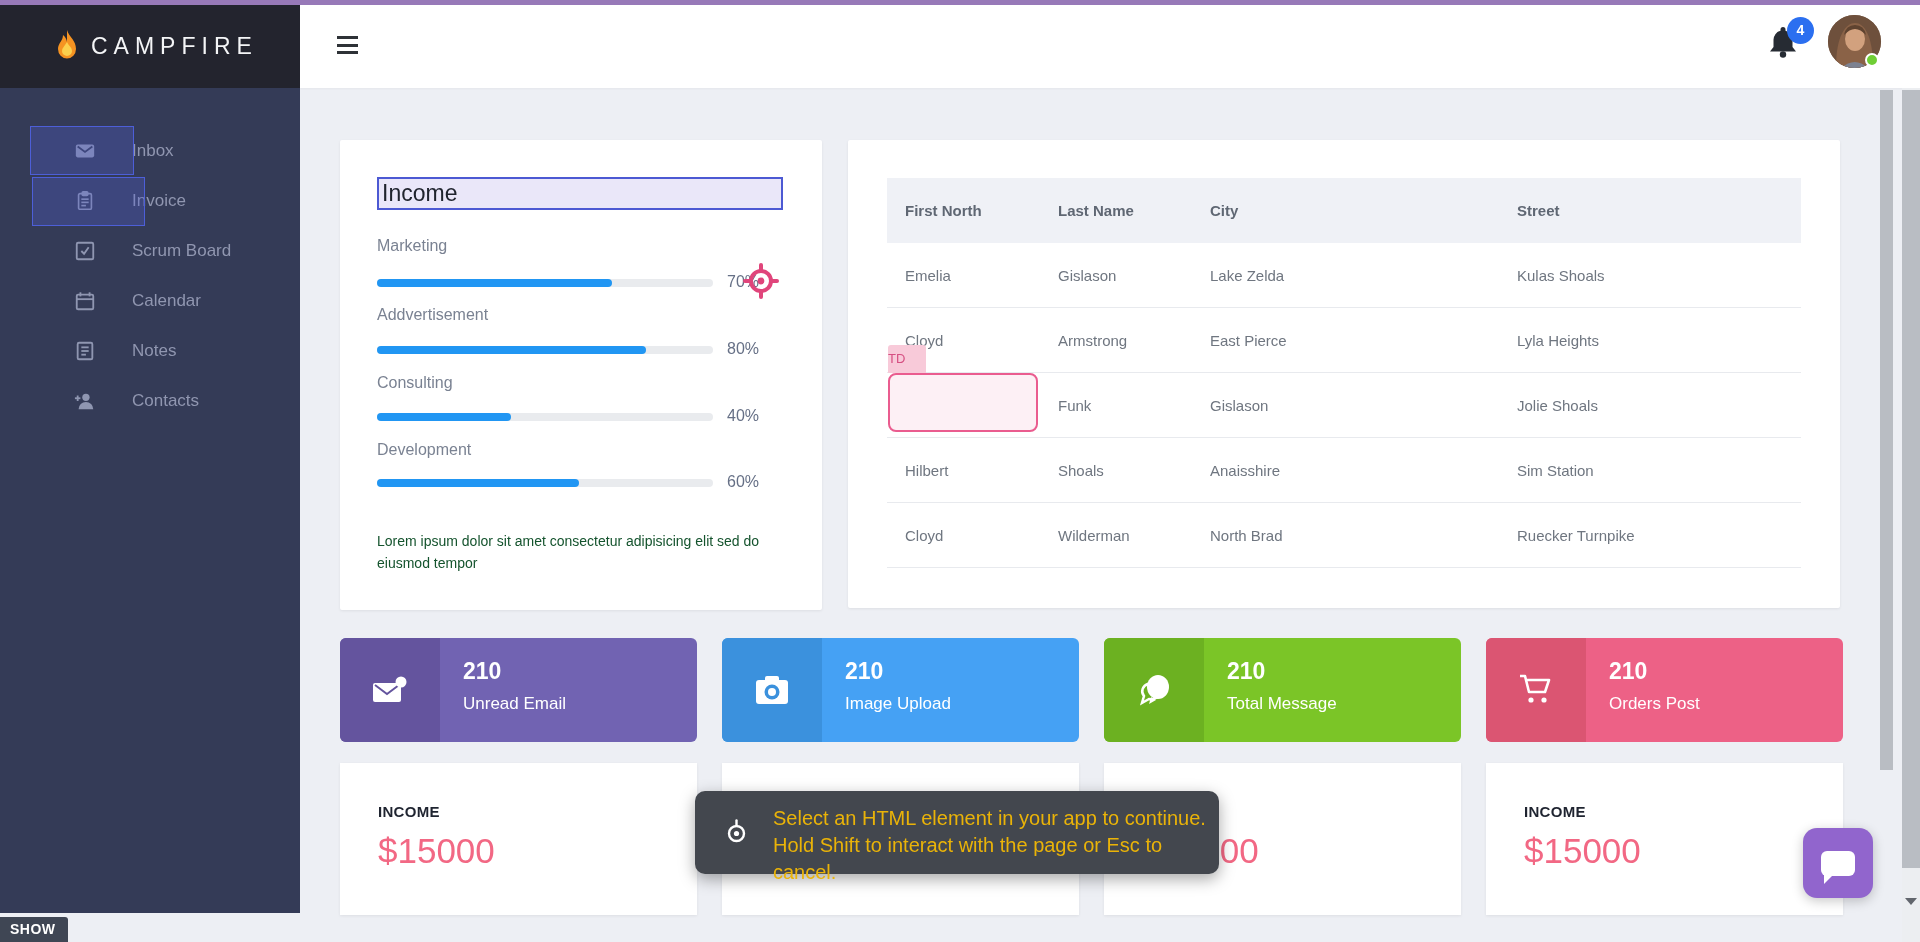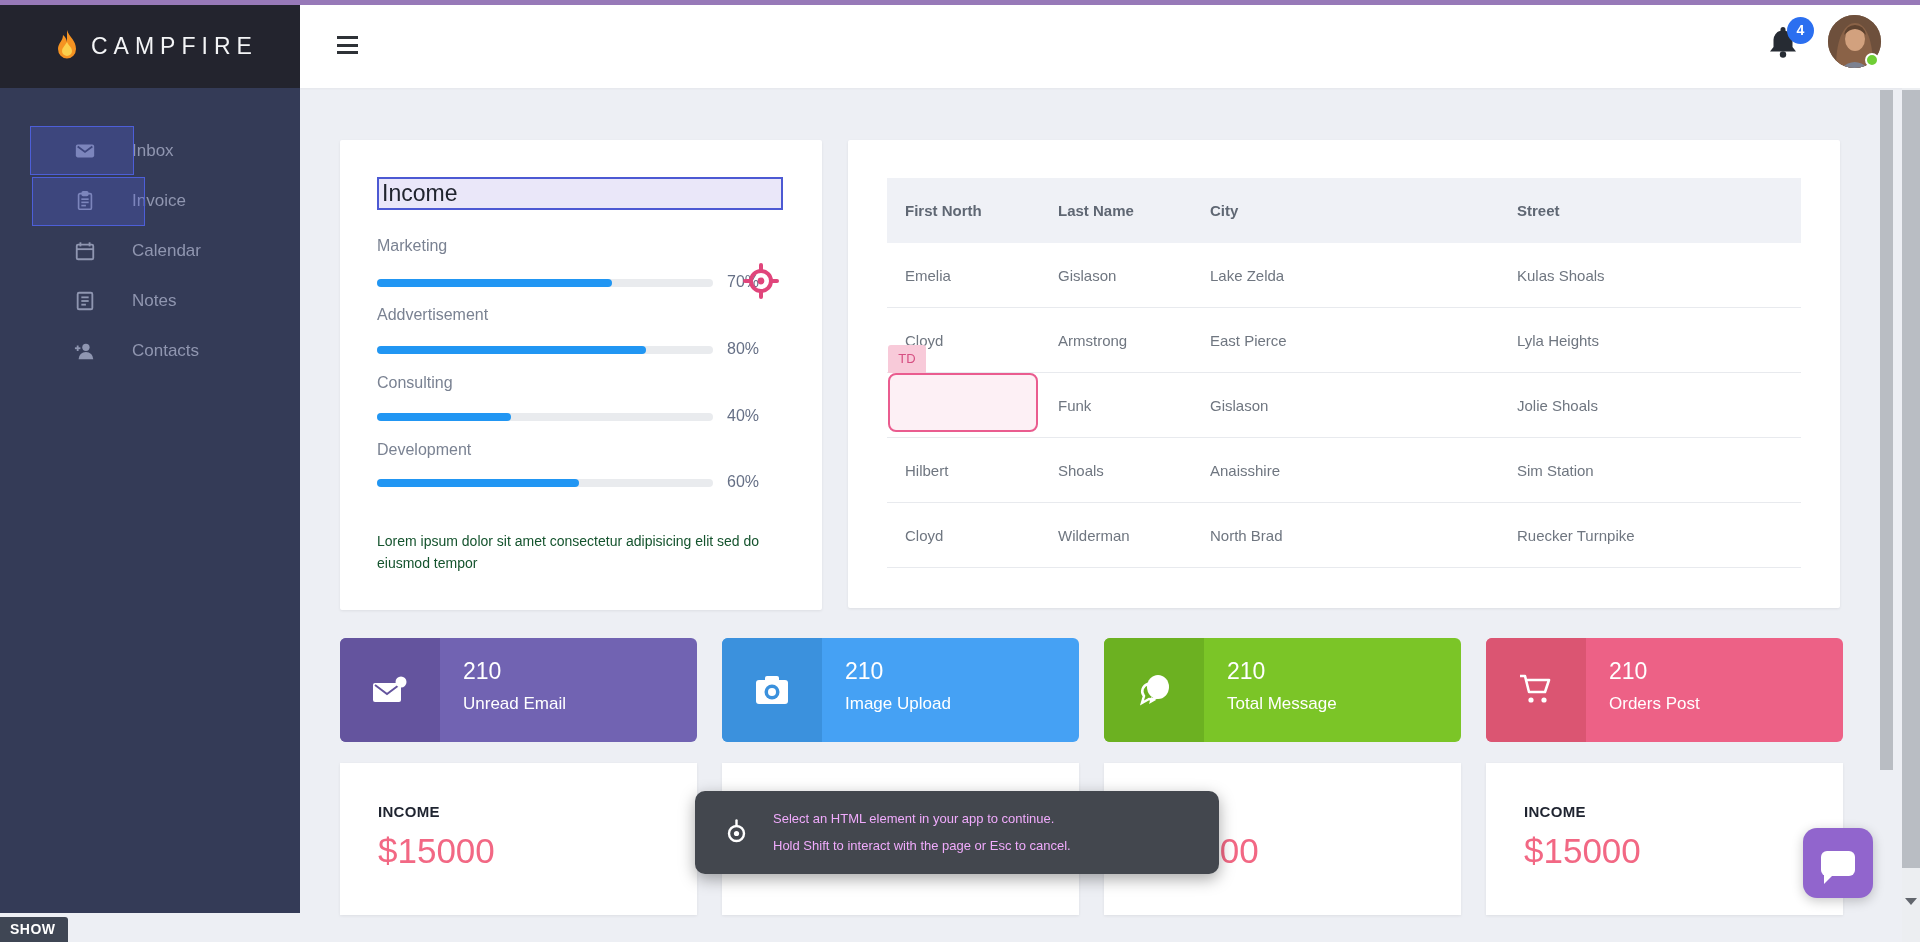--- a/index.html
+++ b/index.html
@@ -51,41 +51,41 @@
   .picker-cursor { position:absolute; left:738px; top:258px; width:46px; height:46px; z-index:15; }
 
   
   .table-card { left:848px; top:140px; width:992px; height:468px; }
   .thead { position:absolute; left:39px; top:38px; width:914px; height:65px; background:#eff1f6; }
   .t-row { position:absolute; left:39px; width:914px; height:65px; border-bottom:1px solid #e8eaee; }
   .t-cell { position:absolute; font-size:15px; color:#6f7680; line-height:65px; }
   .th { font-weight:bold; color:#5f6773; }
   .c0 { left:18px; } .c1 { left:171px; } .c2 { left:323px; } .c3 { left:630px; }
   .cell-highlight { position:absolute; left:40px; top:233px; width:150px; height:59px; background:#fdf0f5; border:2px solid #ea5c8f; border-radius:8px; z-index:3; }
-  .td-tag { position:absolute; left:40px; top:205px; width:38px; height:28px; background:#f8cad9; color:#d64f82; font-size:13px; text-align:center; line-height:28px; border-radius:3px 3px 0 0; z-index:3; }
+  .td-tag { position:absolute; left:40px; top:205px; width:38px; height:28px; background:#f8cad9; color:#d64f82; font-size:13px; line-height:28px; border-radius:3px 3px 0 0; z-index:3; }
 
   
   .stat-card { position:absolute; top:638px; width:357px; height:104px; border-radius:6px; overflow:hidden; cursor:pointer; }
   .stat-strip { position:absolute; left:0; top:0; width:100px; height:104px; display:flex; align-items:center; justify-content:center; }
-  .stat-value { position:absolute; left:123px; top:20px; color:#fff; font-size:23px; font-weight:normal; }
+  .stat-value { position:absolute; left:123px; top:20px; color:#fff; font-size:23px; font-weight:bold; }
   .stat-label { position:absolute; left:123px; top:56px; color:#fff; font-size:17px; }
   .sc-purple { background:#7163b2; } .sc-purple .stat-strip { background:#64549e; }
   .sc-blue   { background:#45a1f4; } .sc-blue .stat-strip   { background:#3b91dd; }
   .sc-green  { background:#7bc527; } .sc-green .stat-strip  { background:#6cb121; }
   .sc-pink   { background:#ed6186; } .sc-pink .stat-strip   { background:#db5572; }
 
   
   .tile { position:absolute; top:763px; width:357px; height:152px; background:#fff; box-shadow:0 1px 3px rgba(0,0,0,0.07); }
   .tile-heading { position:absolute; left:38px; top:40px; font-size:15px; font-weight:bold; color:#1f2430; letter-spacing:0.3px; }
   .tile-amount { position:absolute; left:38px; top:68px; font-size:35px; color:#f26884; }
 
   
   .tooltip { position:absolute; left:695px; top:791px; width:524px; height:83px; background:#43474e; border-radius:10px; box-shadow:0 5px 16px rgba(0,0,0,0.35); z-index:30; }
   .tooltip-icon { position:absolute; left:26px; top:26px; width:31px; height:31px; }
-  .tooltip-text { position:absolute; left:78px; top:14px; color:#f0abfc; font-size:13px; line-height:27px; }
+  .tooltip-text { position:absolute; left:78px; top:14px; color:#eab308; font-size:20px; line-height:27px; }
 
   
   .fab { position:absolute; left:1803px; top:828px; width:70px; height:70px; border-radius:14px; background:#9165cd; box-shadow:0 3px 12px rgba(0,0,0,0.22); z-index:25; cursor:pointer; display:flex; align-items:center; justify-content:center; }
   .fab-bubble { position:relative; width:34px; height:25px; background:#fff; border-radius:6px; }
   .fab-bubble:after { content:""; position:absolute; left:3px; bottom:-8px; border:6px solid transparent; border-top-color:#fff; border-left-color:#fff; }
 
   
   .scroll-inner-thumb { position:absolute; left:1880px; top:90px; width:13px; height:680px; background:#b9bdc3; z-index:40; }
   .scroll-outer-track { position:absolute; left:1902px; top:88px; width:18px; height:854px; background:#eceef1; z-index:40; }
   .scroll-outer-thumb { position:absolute; left:0; top:2px; width:18px; height:778px; background:#b9bdc3; }
@@ -146,20 +146,29 @@
       <span class="nicon">
         <svg width="22" height="22" viewBox="0 0 24 24" fill="none" stroke="currentColor" stroke-width="1.8">
             <rect x="5" y="4" width="14" height="17" rx="1.5"></rect>
             <rect x="9" y="2" width="6" height="4" rx="1" fill="currentColor"></rect>
             <line x1="8" y1="10" x2="16" y2="10"></line>
             <line x1="8" y1="13.5" x2="16" y2="13.5"></line>
             <line x1="8" y1="17" x2="13" y2="17"></line>
           </svg>
       </span>
       <span class="nlabel">Invoice</span>
+    </div>
+    <div class="nav-item">
+      <span class="nicon">
+        <svg width="22" height="22" viewBox="0 0 24 24" fill="none" stroke="currentColor" stroke-width="2">
+            <rect x="3" y="3" width="18" height="18" rx="1.5"></rect>
+            <polyline points="8,12 11,15 16,8"></polyline>
+          </svg>
+      </span>
+      <span class="nlabel">Scrum Board</span>
     </div>
     <div class="nav-item">
       <span class="nicon">
         <svg width="22" height="22" viewBox="0 0 24 24" fill="none" stroke="currentColor" stroke-width="2">
             <rect x="3" y="5" width="18" height="16" rx="1.5"></rect>
             <line x1="7" y1="2.5" x2="7" y2="7"></line>
             <line x1="17" y1="2.5" x2="17" y2="7"></line>
             <line x1="3" y1="10" x2="21" y2="10"></line>
           </svg>
       </span>

